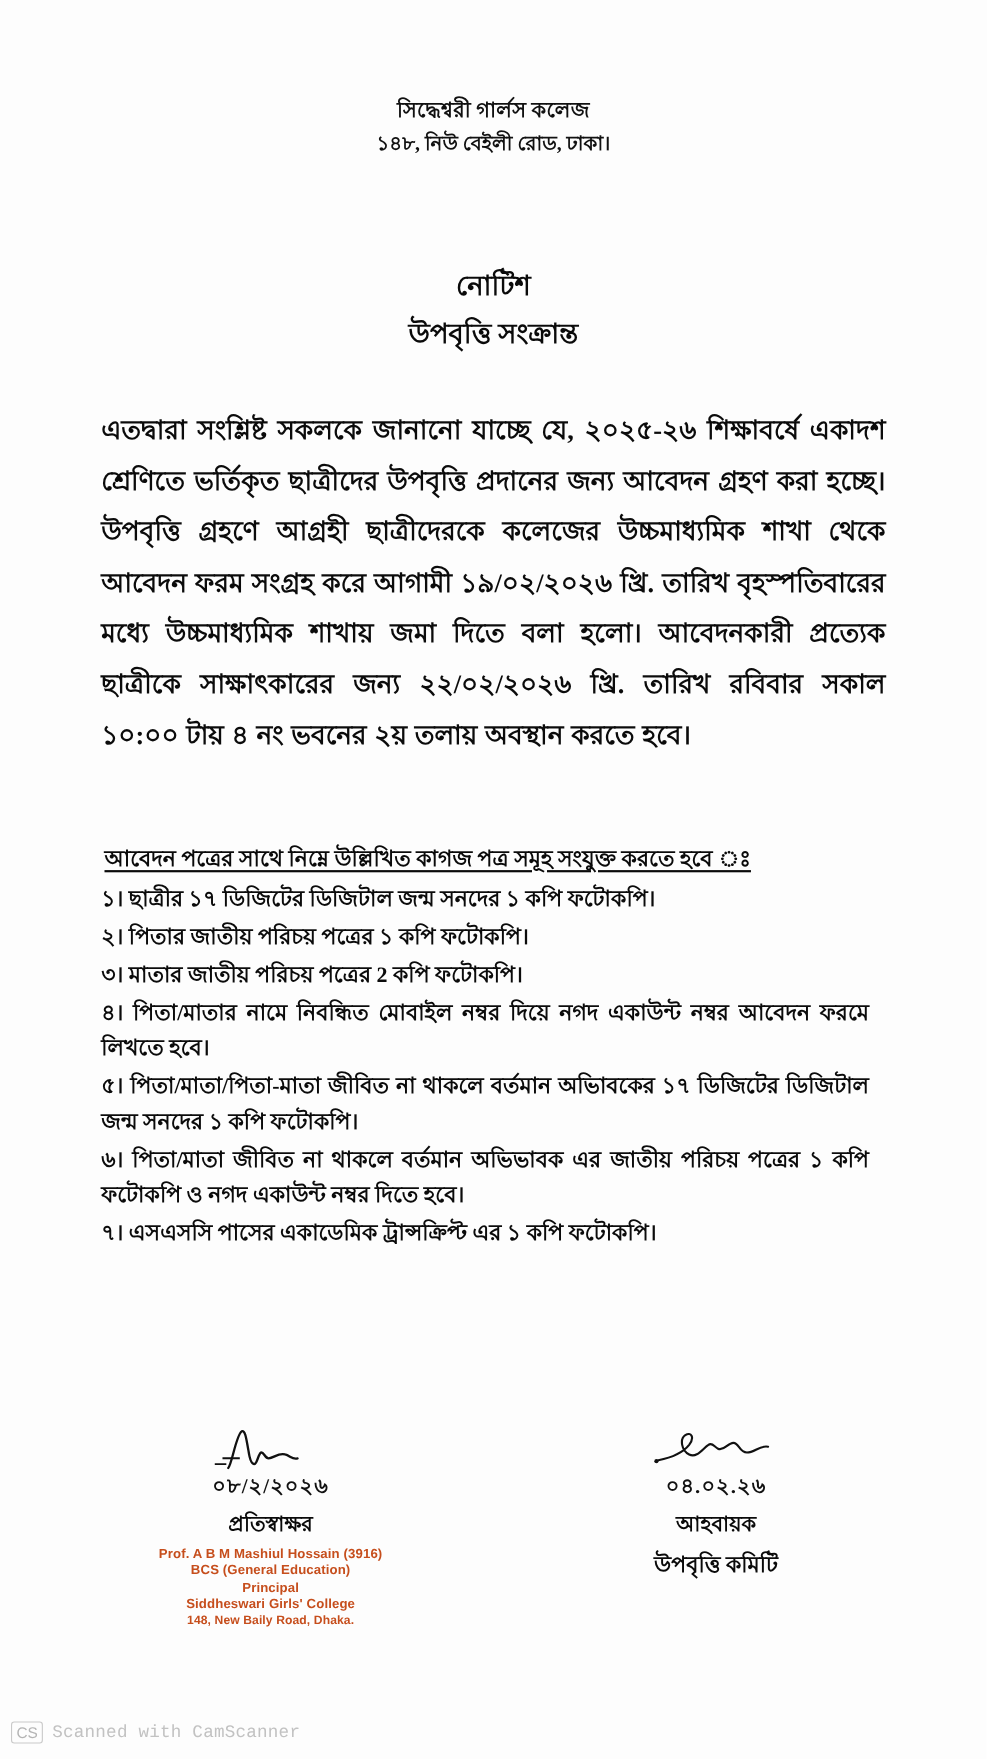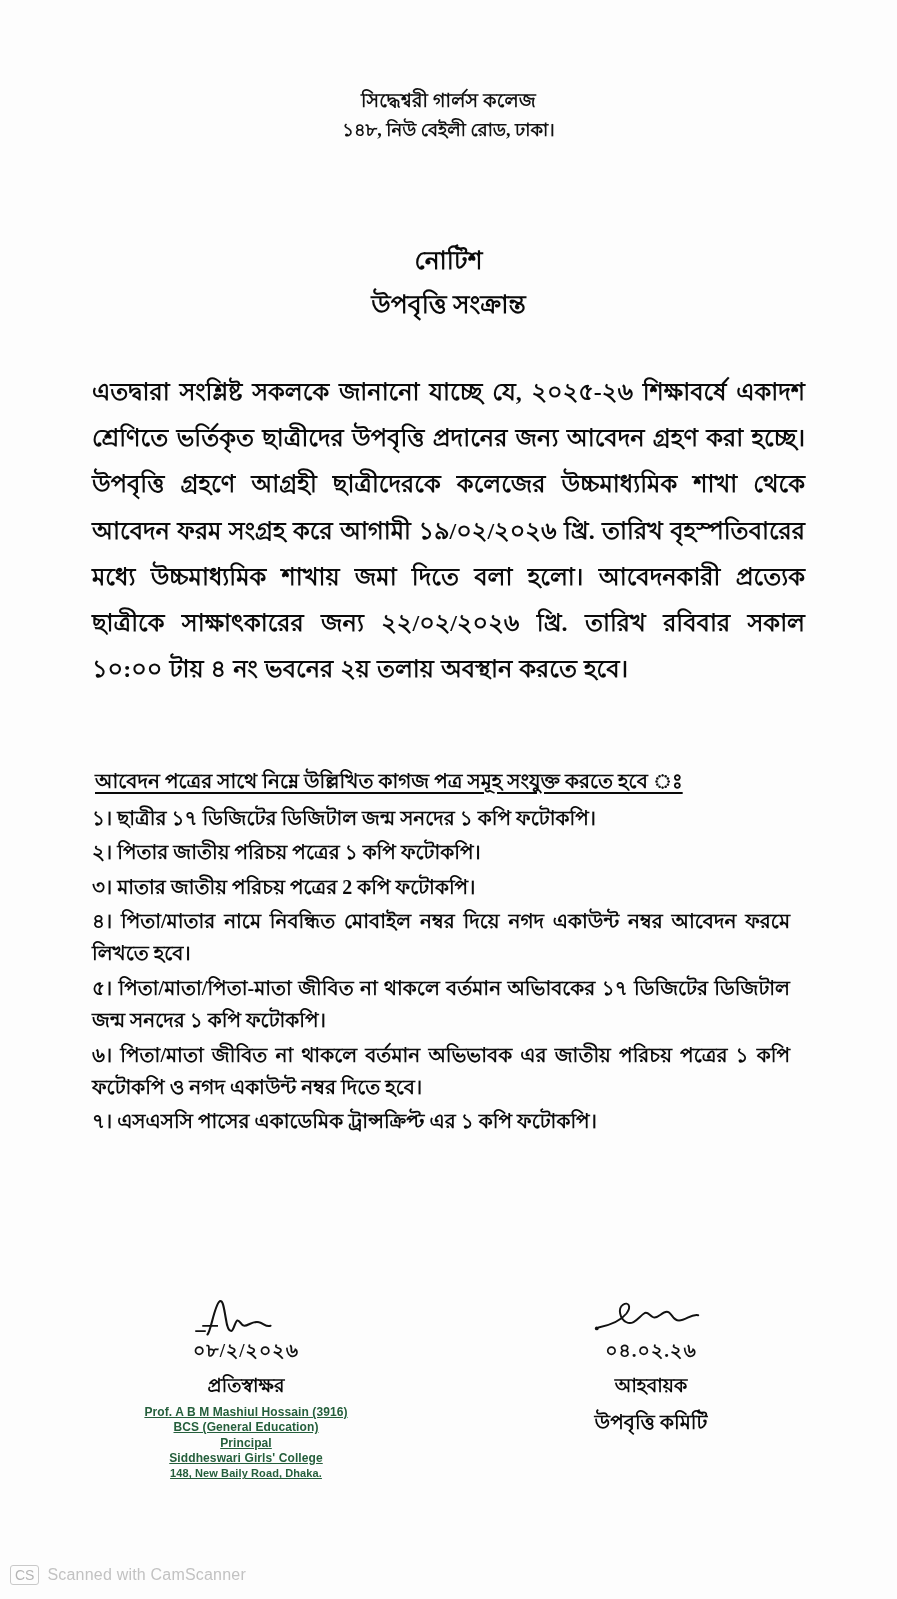--- a/index.html
+++ b/index.html
@@ -147,27 +147,26 @@
   .sign-role-2 {
     font-size: 20px;
     font-weight: 700;
     color: #0a0a0a;
     margin-top: 4px;
   }
 
   
   .stamp {
     margin-top: 2px;
-    color: #14532d;
+    color: #c2410c;
     font-family: "Liberation Sans", sans-serif;
     font-weight: 700;
     line-height: 1.28;
     filter: blur(0.25px);
     opacity: .93;
-    text-decoration: underline;
   }
   .stamp div { font-size: 12px; letter-spacing: .1px; }
   .stamp .s-name { font-size: 12px; }
   .stamp .s-addr { font-size: 11px; }
 
   
   .cs-footer {
     position: absolute;
     left: 10px;
     bottom: 14px;
@@ -180,21 +179,21 @@
     border-radius: 3px;
     color: #b4b4b4;
     font-family: "Liberation Sans", sans-serif;
     font-size: 14px;
     font-weight: 400;
     padding: 1px 4px;
     line-height: 1.15;
   }
   .cs-text {
     color: #c2c2c2;
-    font-family: Liberation Sans, sans-serif;
+    font-family: Liberation Mono, monospace;
     font-size: 16px;
     letter-spacing: .2px;
   }
 </style>
 </head>
 <body>
 
 <div class="page">
 
   <div class="doc-header">

